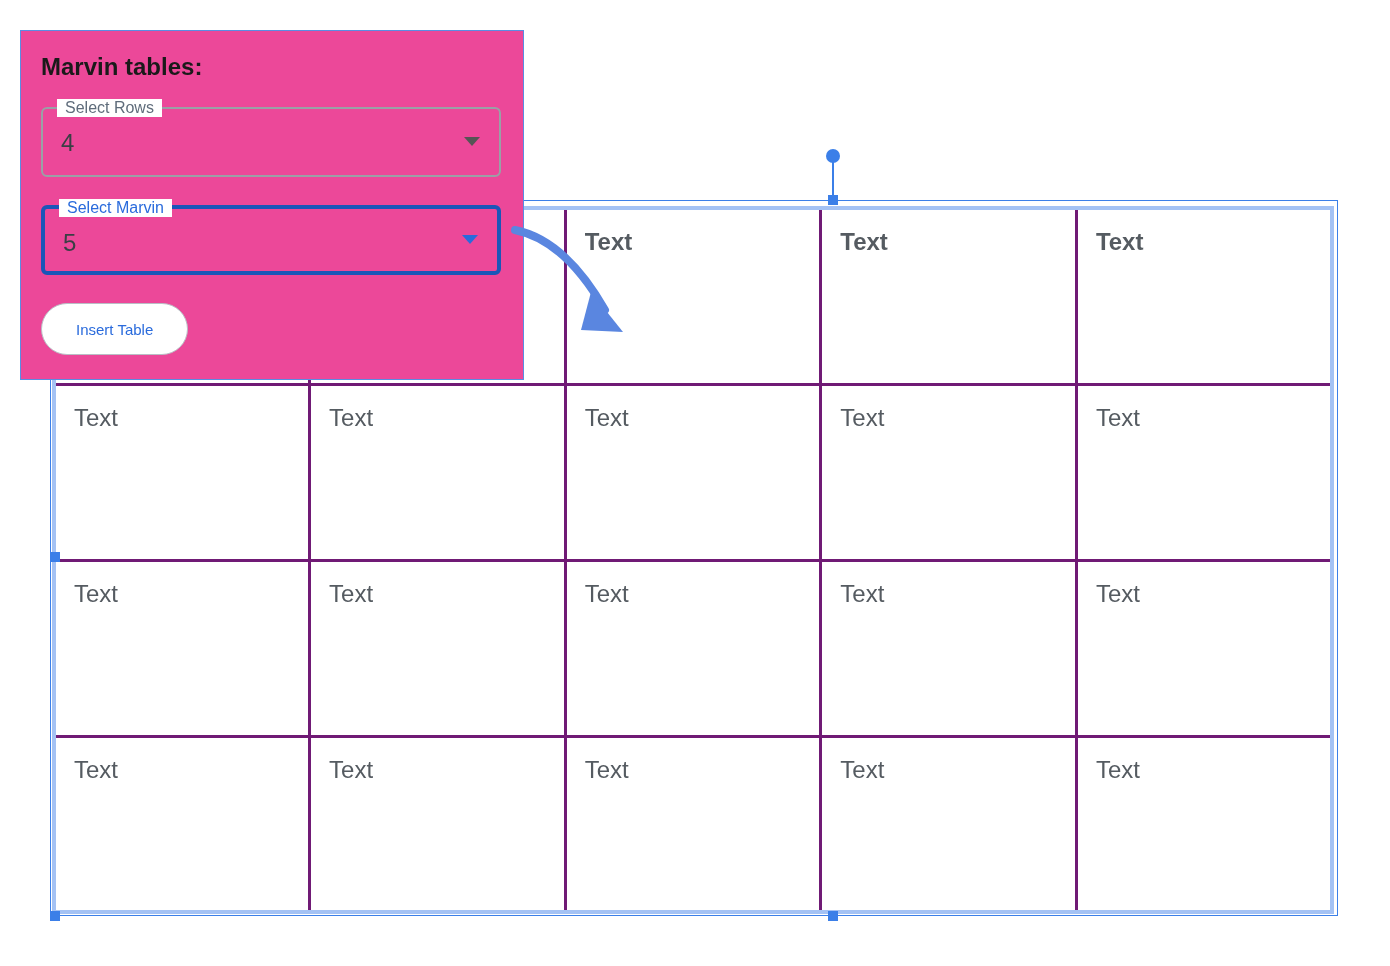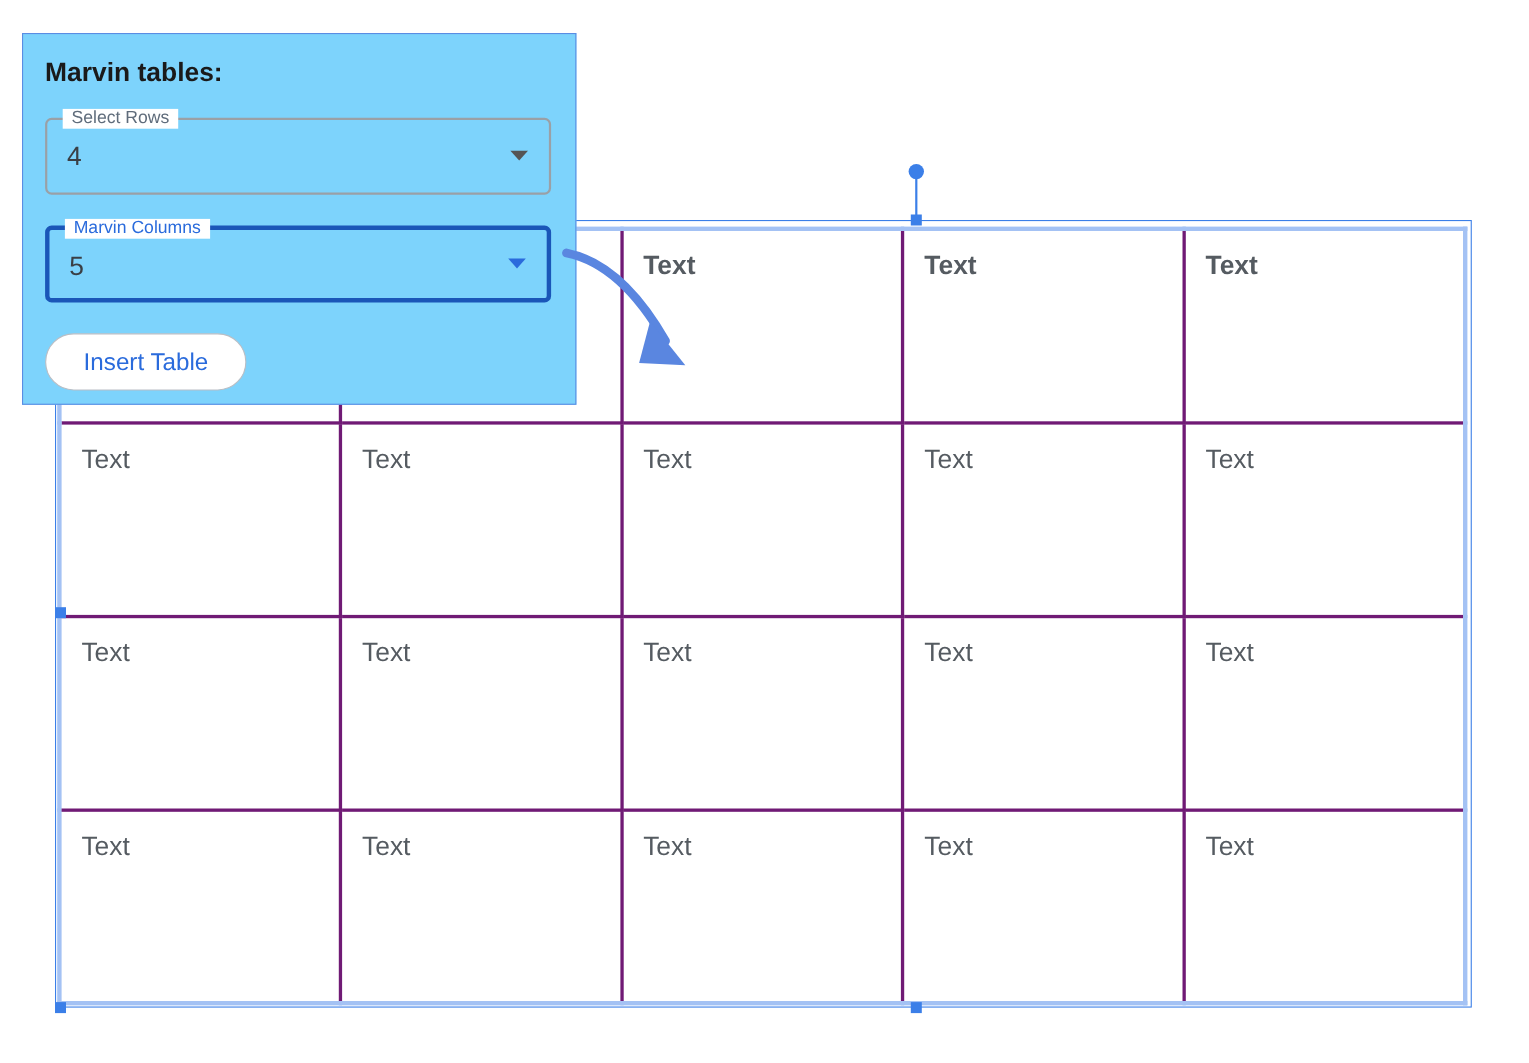--- a/index.html
+++ b/index.html
@@ -46,22 +46,22 @@
     color: #555b61;
     font-weight: normal;
     text-align: left;
     background: #ffffff;
   }
   table.mtable th { font-weight: 700; color: #555b61; }
 
   
   .panel {
     position: absolute; left: 20px; top: 30px; width: 504px;
-    border: 1px solid #5a8de3; background: #7dd3fc;
-    padding: 22px 20px 12px 20px;
+    border: 1px solid #5a8de3; background: #ec4899;
+    padding: 22px 20px 24px 20px;
   }
   .panel-title {
     font-size: 24px; font-weight: 700; color: #1a1a1a; margin: 0 0 26px 0;
   }
 
   .field {
     position: relative; width: 460px; margin-bottom: 28px; border-radius: 24px;
   }
   .field .outline {
     position: relative; height: 70px; border: 2px solid #9aa0a6;
@@ -77,21 +77,21 @@
   .field .value {
     font-size: 24px; color: #3a3f45; padding: 20px 18px 0 18px;
   }
   .field .chev {
     position: absolute; right: 18px; top: 50%; transform: translateY(-50%);
   }
   .chev svg { display: block; }
 
   .insert-btn {
     display: inline-flex; align-items: center; justify-content: center;
-    height: 52px; padding: 0 34px; font-size: 22px; color: #2a6bdc;
+    height: 52px; padding: 0 34px; font-size: 15px; color: #2a6bdc;
     border: 1px solid #b9bec5; border-radius: 28px; background: #fff;
     cursor: pointer;
   }
 
   
   .arrow-svg { position: absolute; left: 505px; top: 220px; }
 </style>
 </head>
 <body>
 
@@ -153,21 +153,21 @@
         <span class="chev">
           <svg width="18" height="12" viewBox="0 0 18 12">
               <path d="M1 1 L9 10 L17 1 Z" fill="#555"></path>
             </svg>
         </span>
       </div>
     </div>
 
     <div class="field focused">
       <div class="outline">
-        <span class="float-label">Marvin Columns</span>
+        <span class="float-label">Select Marvin</span>
         <div class="value">5</div>
         <span class="chev">
           <svg width="18" height="12" viewBox="0 0 18 12">
               <path d="M1 1 L9 10 L17 1 Z" fill="#2a6bdc"></path>
             </svg>
         </span>
       </div>
     </div>
 
     <button class="insert-btn">

